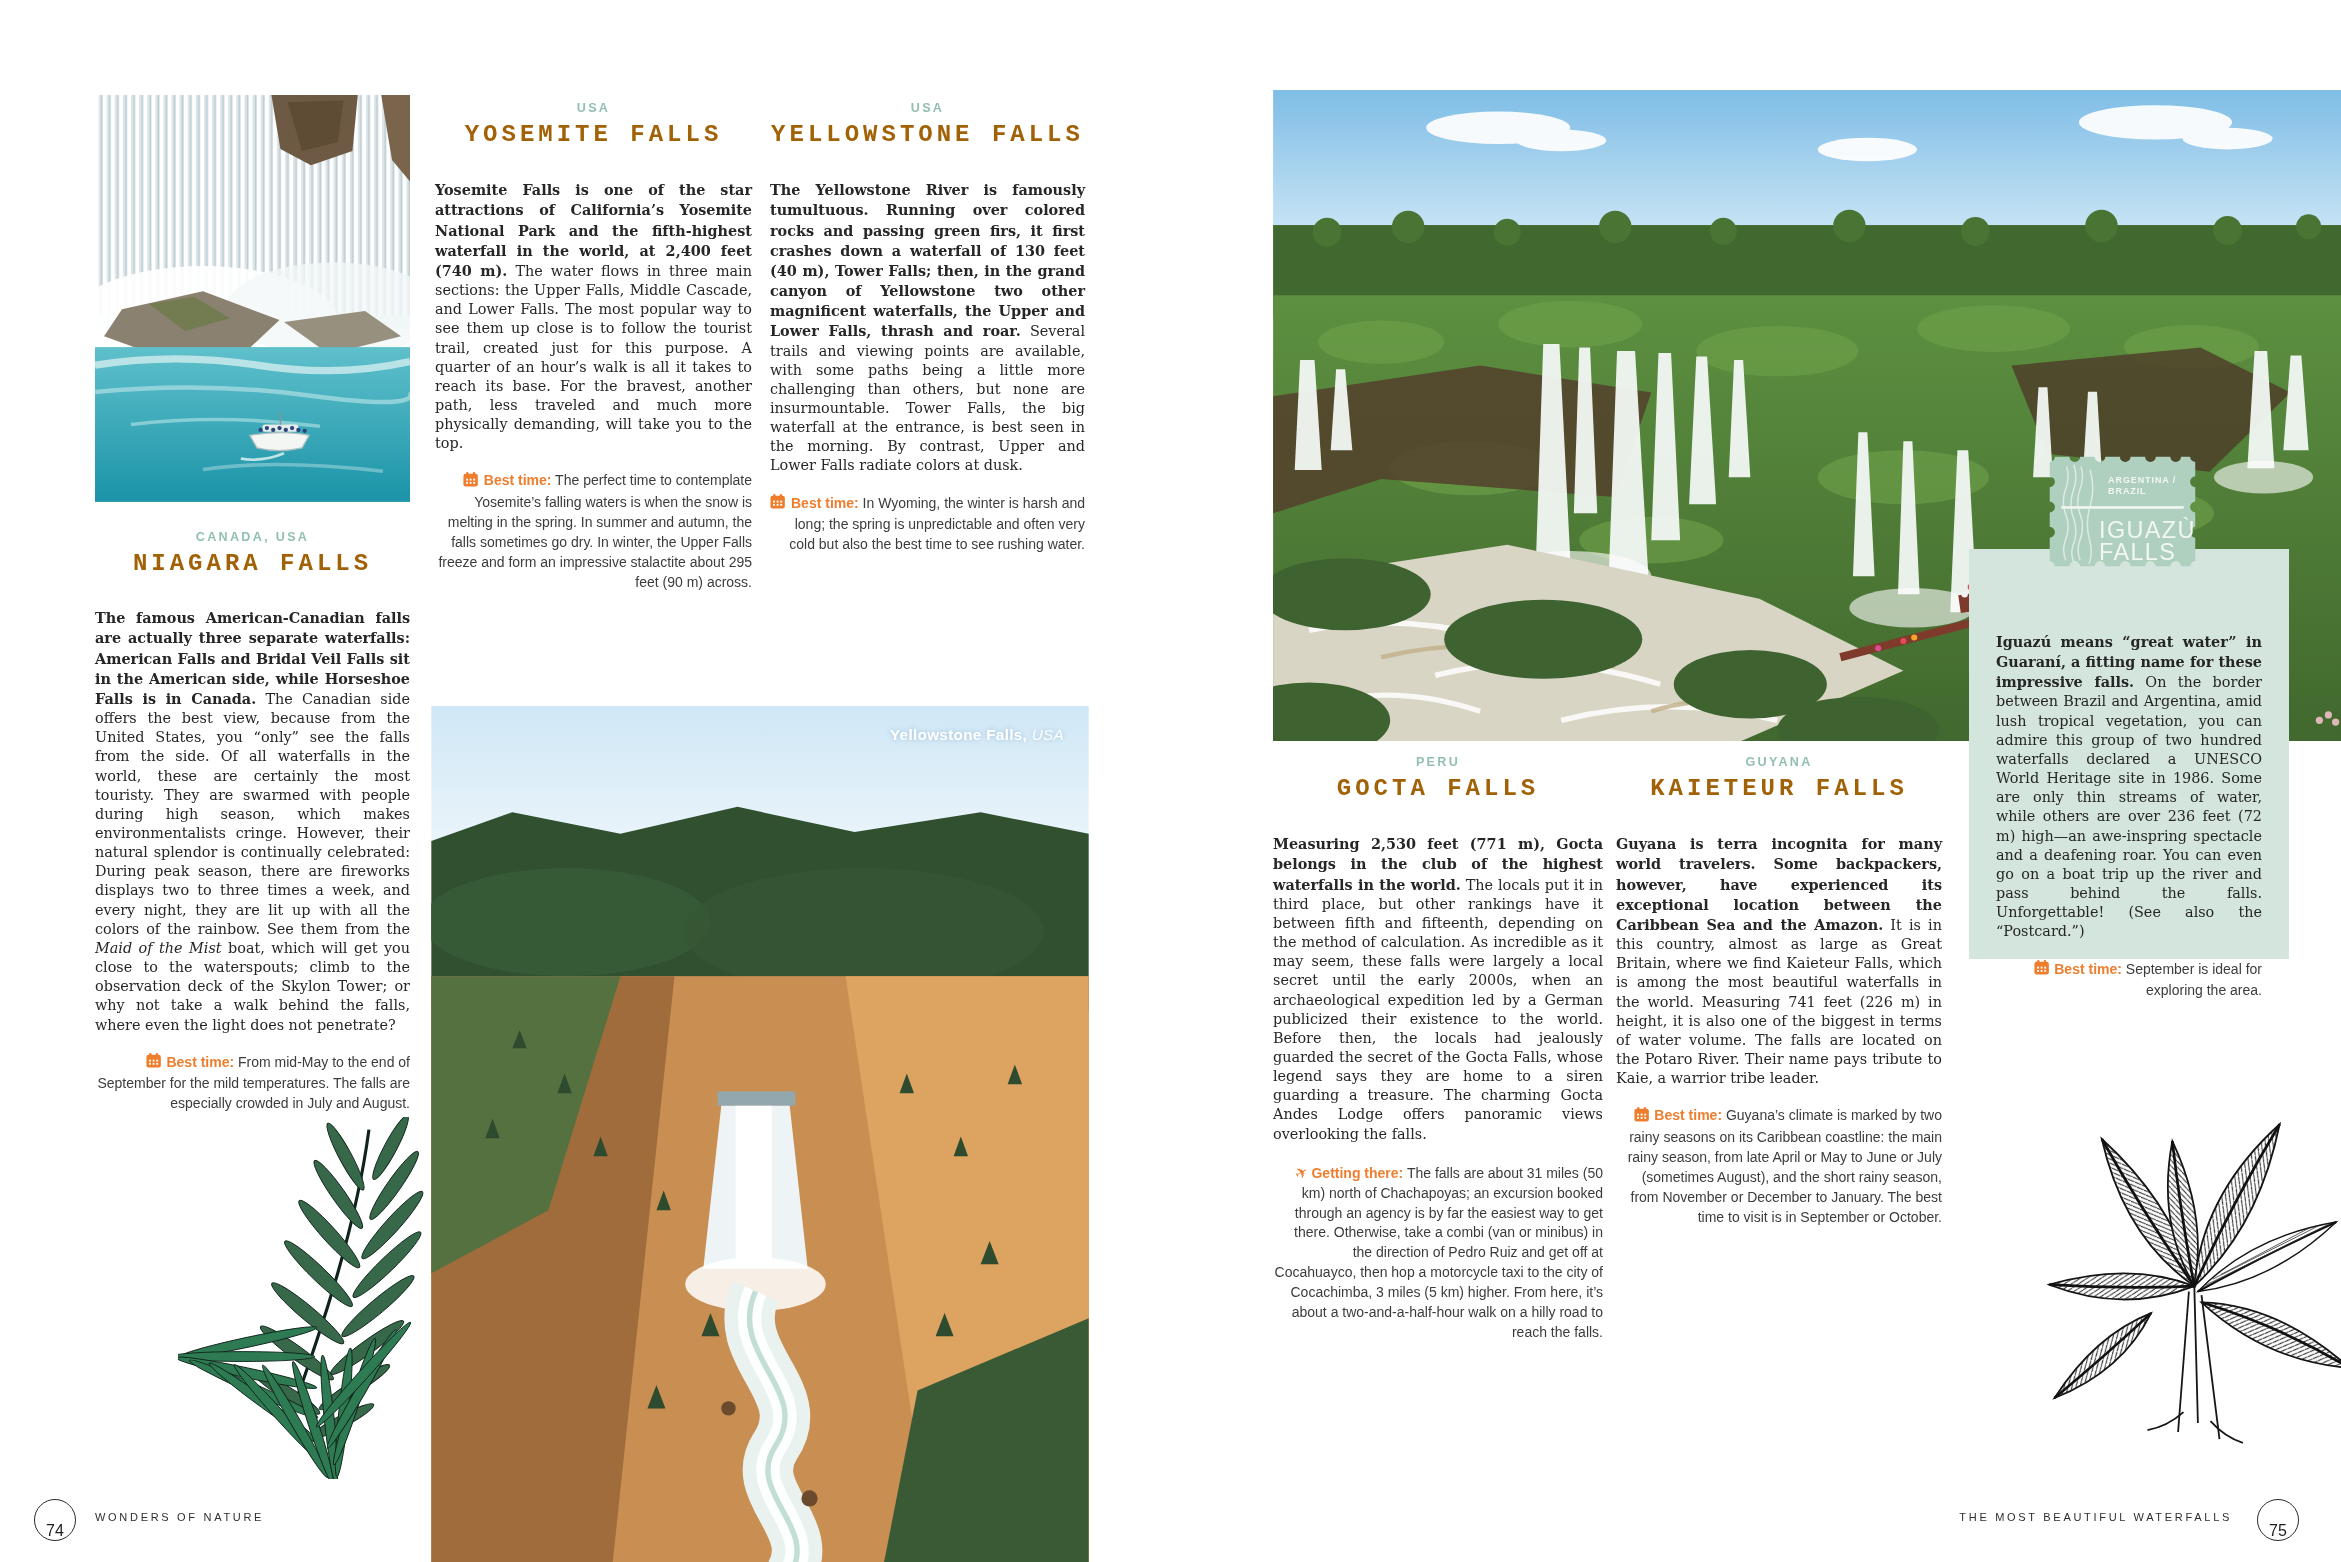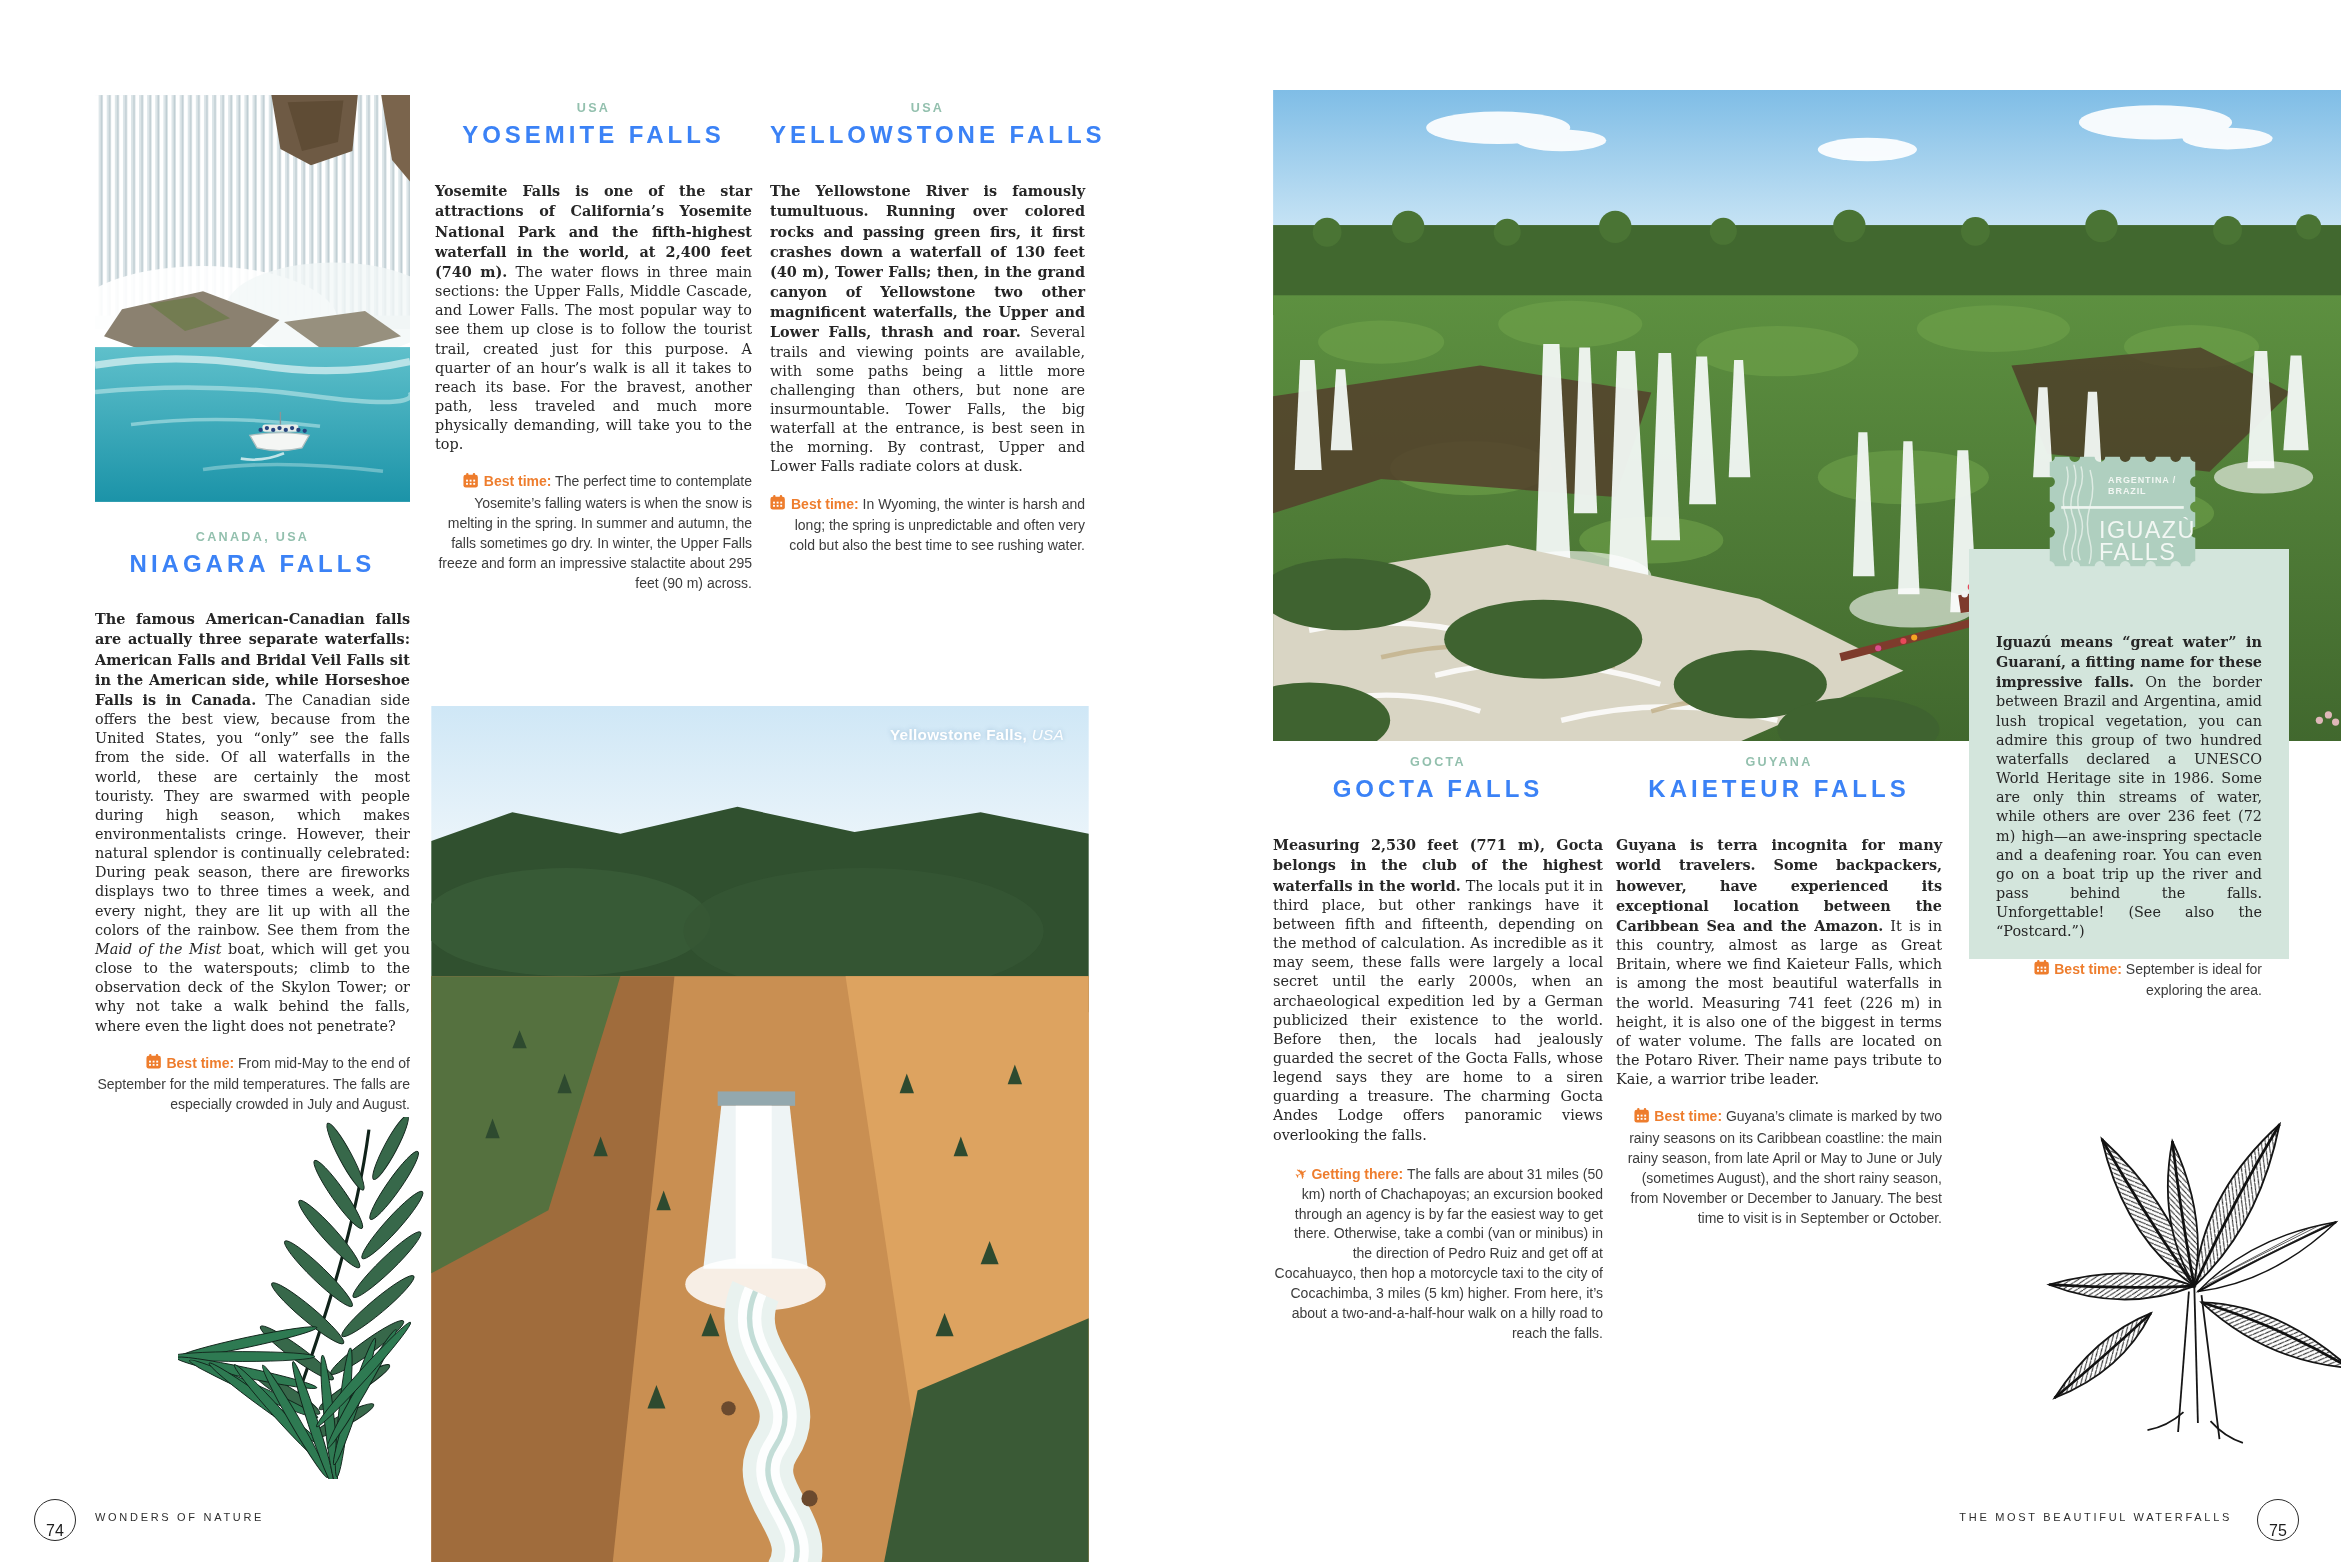--- a/index.html
+++ b/index.html
@@ -2,22 +2,22 @@
 <html style="font-size:14.4px"><head>
 <meta charset="utf-8">
 <style>
   html,body{margin:0;padding:0;background:#fff;}
   .page{position:relative;width:2342px;height:1563px;background:#ffffff;overflow:hidden;
         font-family:"Liberation Sans",sans-serif;color:#222;}
   .abs{position:absolute;}
   .photo{position:absolute;overflow:hidden;}
   .photo svg{display:block;}
   .country{font-weight:bold;font-size:12.6px;letter-spacing:2.3px;color:#93c0ae;text-align:center;}
-  .title{font-size:24px;letter-spacing:4px;color:#3b82f6;text-align:center;font-weight:600;
-         margin-top:6.3px;font-family:Liberation Sans, sans-serif;white-space:nowrap;}
+  .title{font-size:24px;letter-spacing:4px;color:#a16207;text-align:center;font-weight:600;
+         margin-top:6.3px;font-family:Liberation Mono, monospace;white-space:nowrap;}
   .body{font-family:"DejaVu Serif",serif;font-size:14.4px;line-height:1.33;text-align:justify;
         color:#262626;margin:0;}
   .body strong{font-weight:bold;}
   .best{font-size:14px;line-height:1.42;color:#3c3c3c;margin:18px 0 0;text-align:right;}
   .best .lbl{color:#ee7d2d;font-weight:bold;}
   .best .ico{display:inline-block;vertical-align:-1.8px;margin-right:5.4px;}
   .plane{color:#ee7d2d;font-size:15.3px;display:inline-block;transform:rotate(-30deg);margin-right:3.6px;}
   .caption{position:absolute;top:20px;right:25px;color:#fff;font-size:15.3px;letter-spacing:0.3px;
            text-shadow:0 0 5.4px rgba(90,140,180,.45);}
   .caption .b{font-weight:bold;}
@@ -333,21 +333,21 @@
       </g>
       <g fill="#f0c0c8" opacity=".9">
         <circle cx="1162" cy="700" r="4"></circle>
           <circle cx="1172" cy="694" r="4"></circle>
           <circle cx="1180" cy="702" r="4"></circle>
       </g>
     </svg>
   </div>
 
   <div class="abs" style="left:1273px;top:755px;width:330px;">
-    <div class="country">GOCTA</div>
+    <div class="country">PERU</div>
     <div class="title">GOCTA FALLS</div>
     <p class="body" style="margin-top:32px;"><strong>Measuring 2,530 feet (771 m), Gocta belongs in the club of the highest waterfalls in the world.</strong><span> The locals put it in third place, but other rankings have it between fifth and fifteenth, depending on the method of calculation. As incredible as it may seem, these falls were largely a local secret until the early 2000s, when an archaeological expedition led by a German publicized their existence to the world. Before then, the locals had jealously guarded the secret of the Gocta Falls, whose legend says they are home to a siren guarding a treasure. The charming Gocta Andes Lodge offers panoramic views overlooking the falls.</span></p>
     <p class="best"><span class="plane">✈</span><span class="lbl">Getting there:</span><span> The falls are about 31 miles (50 km) north of Chachapoyas; an excursion booked through an agency is by far the easiest way to get there. Otherwise, take a combi (van or minibus) in the direction of Pedro Ruiz and get off at Cocahuayco, then hop a motorcycle taxi to the city of Cocachimba, 3 miles (5 km) higher. From here, it’s about a two-and-a-half-hour walk on a hilly road to reach the falls.</span></p>
   </div>
 
   <div class="abs" style="left:1616px;top:755px;width:326px;">
     <div class="country">GUYANA</div>
     <div class="title">KAIETEUR FALLS</div>
     <p class="body" style="margin-top:32px;"><strong>Guyana is terra incognita for many world travelers. Some backpackers, however, have experienced its exceptional location between the Caribbean Sea and the Amazon.</strong><span> It is in this country, almost as large as Great Britain, where we find Kaieteur Falls, which is among the most beautiful waterfalls in the world. Measuring 741 feet (226 m) in height, it is also one of the biggest in terms of water volume. The falls are located on the Potaro River. Their name pays tribute to Kaie, a warrior tribe leader.</span></p>
     <p class="best"><span class="ico"><svg width="15.3" height="15.3" viewBox="0 0 17 17">

